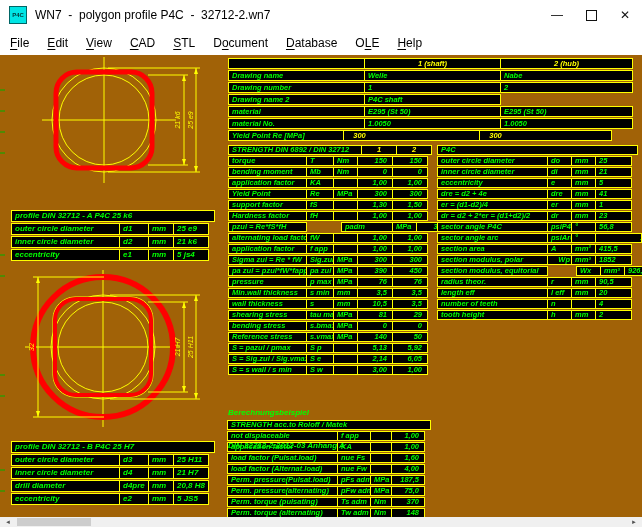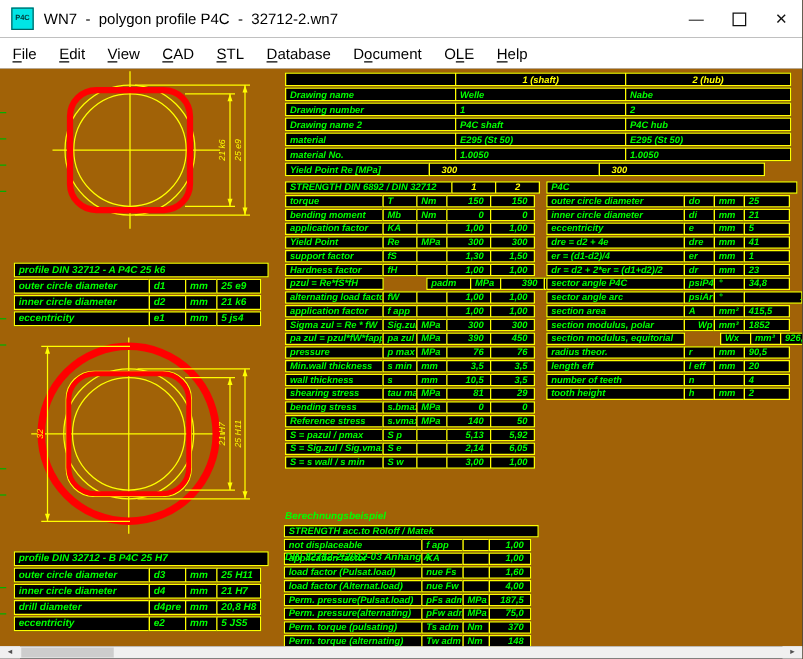--- a/index.html
+++ b/index.html
@@ -59,22 +59,22 @@
       <div class="win-btn">✕</div>
     </div>
   </div>
 
   <div class="menubar">
       <div class="menu-item"><span></span><u>F</u><span>ile</span></div>
       <div class="menu-item"><span></span><u>E</u><span>dit</span></div>
       <div class="menu-item"><span></span><u>V</u><span>iew</span></div>
       <div class="menu-item"><span></span><u>C</u><span>AD</span></div>
       <div class="menu-item"><span></span><u>S</u><span>TL</span></div>
+      <div class="menu-item"><span>D</span><u>o</u><span>cument</span></div>
       <div class="menu-item"><span></span><u>D</u><span>atabase</span></div>
-      <div class="menu-item"><span>D</span><u>o</u><span>cument</span></div>
       <div class="menu-item"><span>O</span><u>L</u><span>E</span></div>
       <div class="menu-item"><span></span><u>H</u><span>elp</span></div>
     </div>
 
   <div class="canvas">
 
     <svg class="drawing-svg" width="228" height="462" viewBox="0 0 228 462">
 
       <g stroke="#00b000" stroke-width="1">
         <line x1="0" y1="35" x2="5" y2="35"></line>
@@ -160,21 +160,20 @@
           <div class="tcell" style="width: 133px;">Nabe</div>
         </div>
         <div class="trow">
           <div class="tcell" style="width: 137px;">Drawing number</div>
           <div class="tcell" style="width: 137px;">1</div>
           <div class="tcell" style="width: 133px;">2</div>
         </div>
         <div class="trow">
           <div class="tcell" style="width: 137px;">Drawing name 2</div>
           <div class="tcell" style="width: 137px;">P4C shaft</div>
-          <div class="tcell" style="width: 133px;">P4C hub</div>
         </div>
         <div class="trow">
           <div class="tcell" style="width: 137px; font-style: italic;">material</div>
           <div class="tcell" style="width: 137px;">E295 (St 50)</div>
           <div class="tcell" style="width: 133px;">E295 (St 50)</div>
         </div>
         <div class="trow">
           <div class="tcell" style="width: 137px;">material No.</div>
           <div class="tcell" style="width: 137px;">1.0050</div>
           <div class="tcell" style="width: 133px;">1.0050</div>
@@ -228,21 +227,21 @@
         </div>
         <div class="trow">
           <div class="tcell" style="width: 79px;">Hardness factor</div>
           <div class="tcell" style="width: 28px;">fH</div>
           <div class="tcell" style="width: 25px;"></div>
           <div class="tcell ar" style="width: 36px;">1,00</div>
           <div class="tcell ar" style="width: 36px;">1,00</div>
         </div>
         <div class="trow">
           <div class="tcell" style="width: 79px;">pzul = Re*fS*fH</div>
-          <div class="tcell" style="width: 36px; margin-left: 34px;">padm</div>
+          <div class="tcell" style="width: 52px; margin-left: 34px;">padm</div>
           <div class="tcell" style="width: 25px;">MPa</div>
           <div class="tcell ar" style="width: 36px;">390</div>
           <div class="tcell ar" style="width: 36px;">450</div>
         </div>
         <div class="trow">
           <div class="tcell" style="width: 79px;">alternating load factor</div>
           <div class="tcell" style="width: 28px;">fW</div>
           <div class="tcell" style="width: 25px;"></div>
           <div class="tcell ar" style="width: 36px;">1,00</div>
           <div class="tcell ar" style="width: 36px;">1,00</div>
@@ -369,21 +368,21 @@
         <div class="trow">
           <div class="tcell" style="width: 111px;">dr = d2 + 2*er = (d1+d2)/2</div>
           <div class="tcell" style="width: 25px;">dr</div>
           <div class="tcell" style="width: 25px;">mm</div>
           <div class="tcell" style="width: 37px;">23</div>
         </div>
         <div class="trow">
           <div class="tcell" style="width: 111px;">sector angle P4C</div>
           <div class="tcell" style="width: 25px;">psiP4C</div>
           <div class="tcell" style="width: 25px;">°</div>
-          <div class="tcell" style="width: 37px;">34,8</div>
+          <div class="tcell" style="width: 37px;">56,8</div>
         </div>
         <div class="trow">
           <div class="tcell" style="width: 111px;">sector angle arc</div>
           <div class="tcell" style="width: 25px;">psiArc</div>
           <div class="tcell" style="width: 25px;">°</div>
           <div class="tcell" style="width: 37px; padding-left: 44px;">19,5</div>
         </div>
         <div class="trow">
           <div class="tcell" style="width: 111px;">section area</div>
           <div class="tcell" style="width: 25px;">A</div>

